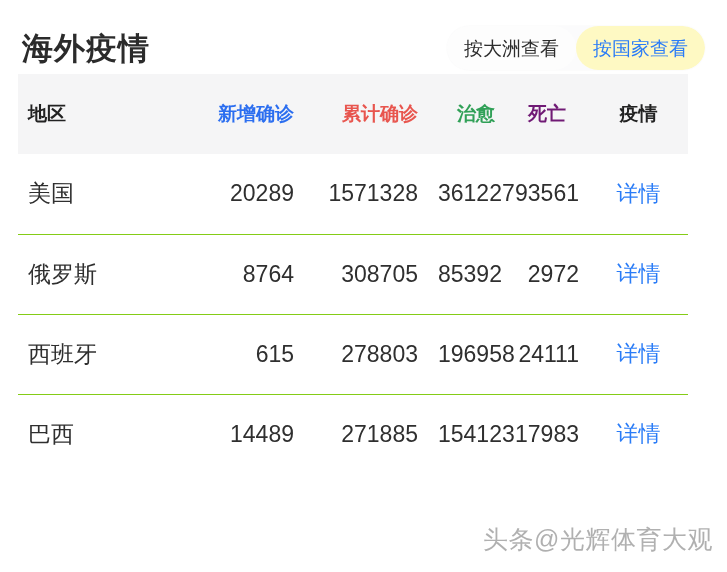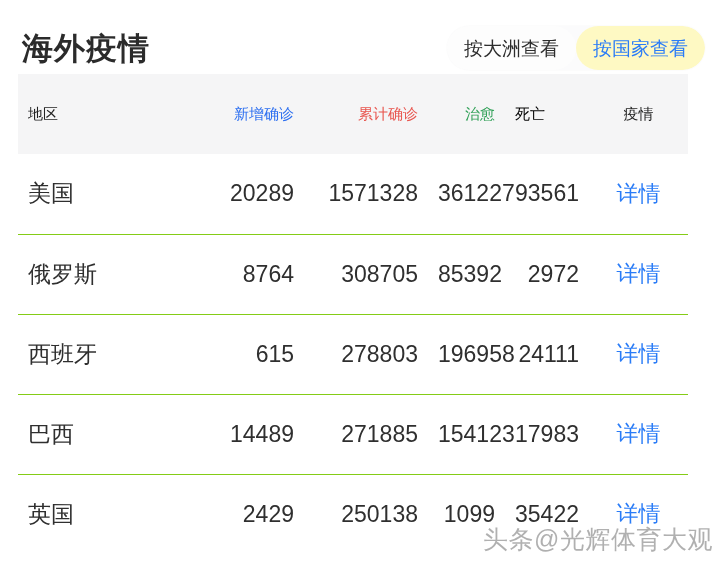--- a/index.html
+++ b/index.html
@@ -74,22 +74,22 @@
   }
 
   table.covid-table {
     width: 670px;
     border-collapse: collapse;
     table-layout: fixed;
   }
 
   table.covid-table thead th {
     height: 80px;
-    font-weight: 400;
-    font-size: 15px;
+    font-weight: 700;
+    font-size: 19px;
     background: #f5f5f6;
     padding: 0 10px;
     box-sizing: border-box;
     vertical-align: middle;
   }
 
   th.col-region {
     text-align: left;
     padding-left: 26px;
     color: #222;
@@ -108,22 +108,22 @@
     width: 124px;
   }
   th.col-cured {
     background: #e2f3e7;
     color: #30a057;
     text-align: right;
     width: 77px;
   }
   th.col-dead {
     background: #f2f5f7;
-    color: #000000;
-    text-align: left;
+    color: #701a75;
+    text-align: center;
     width: 84px;
   }
   th.col-action {
     background: #f5f5f6;
     color: #222;
     text-align: center;
     width: 99px;
   }
 
   table.covid-table tbody td {
@@ -229,26 +229,18 @@
 
       <tr>
         <td class="cell-region">巴西</td>
         <td class="cell-num">14489</td>
         <td class="cell-num">271885</td>
         <td class="cell-num">154123</td>
         <td class="cell-num">17983</td>
         <td class="cell-action"><span class="detail-link">详情</span></td>
       </tr>
 
-      <tr>
-        <td class="cell-region">英国</td>
-        <td class="cell-num">2429</td>
-        <td class="cell-num">250138</td>
-        <td class="cell-num">1099</td>
-        <td class="cell-num">35422</td>
-        <td class="cell-action"><span class="detail-link">详情</span></td>
-      </tr>
 
     </tbody>
   </table>
 </div>
 
 <div class="watermark">头条@光辉体育大观</div>
 
 </body></html>

